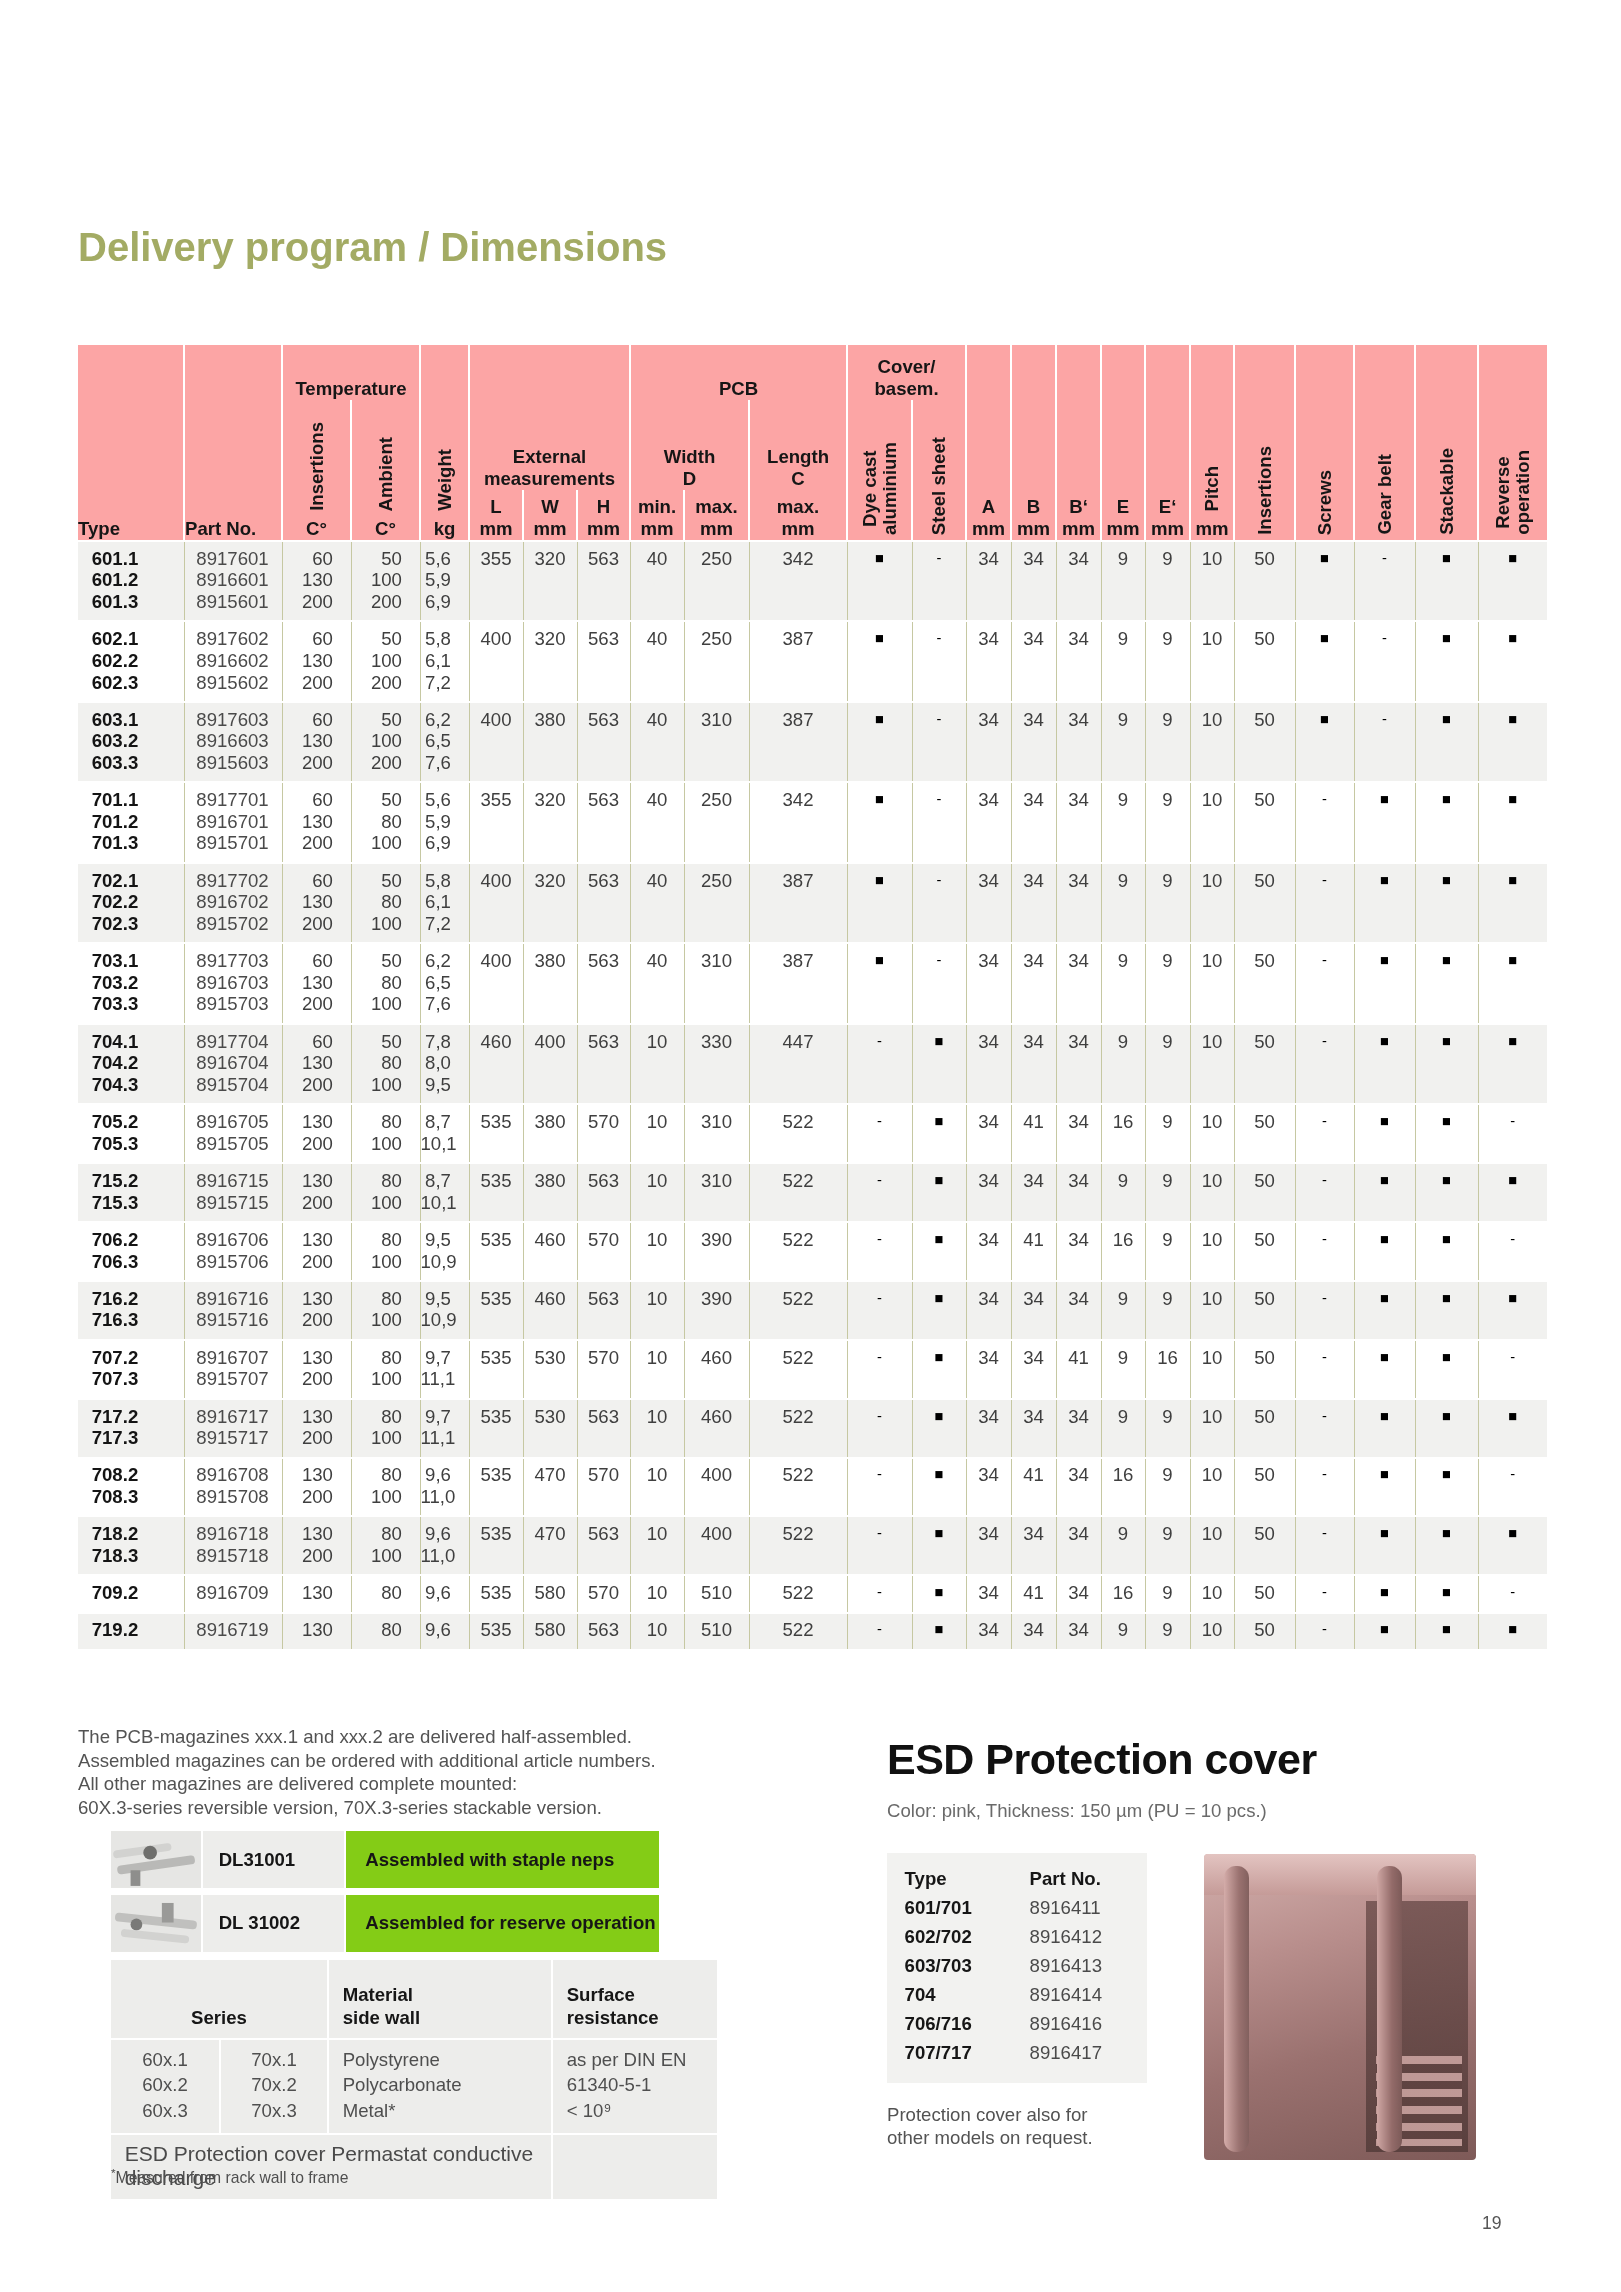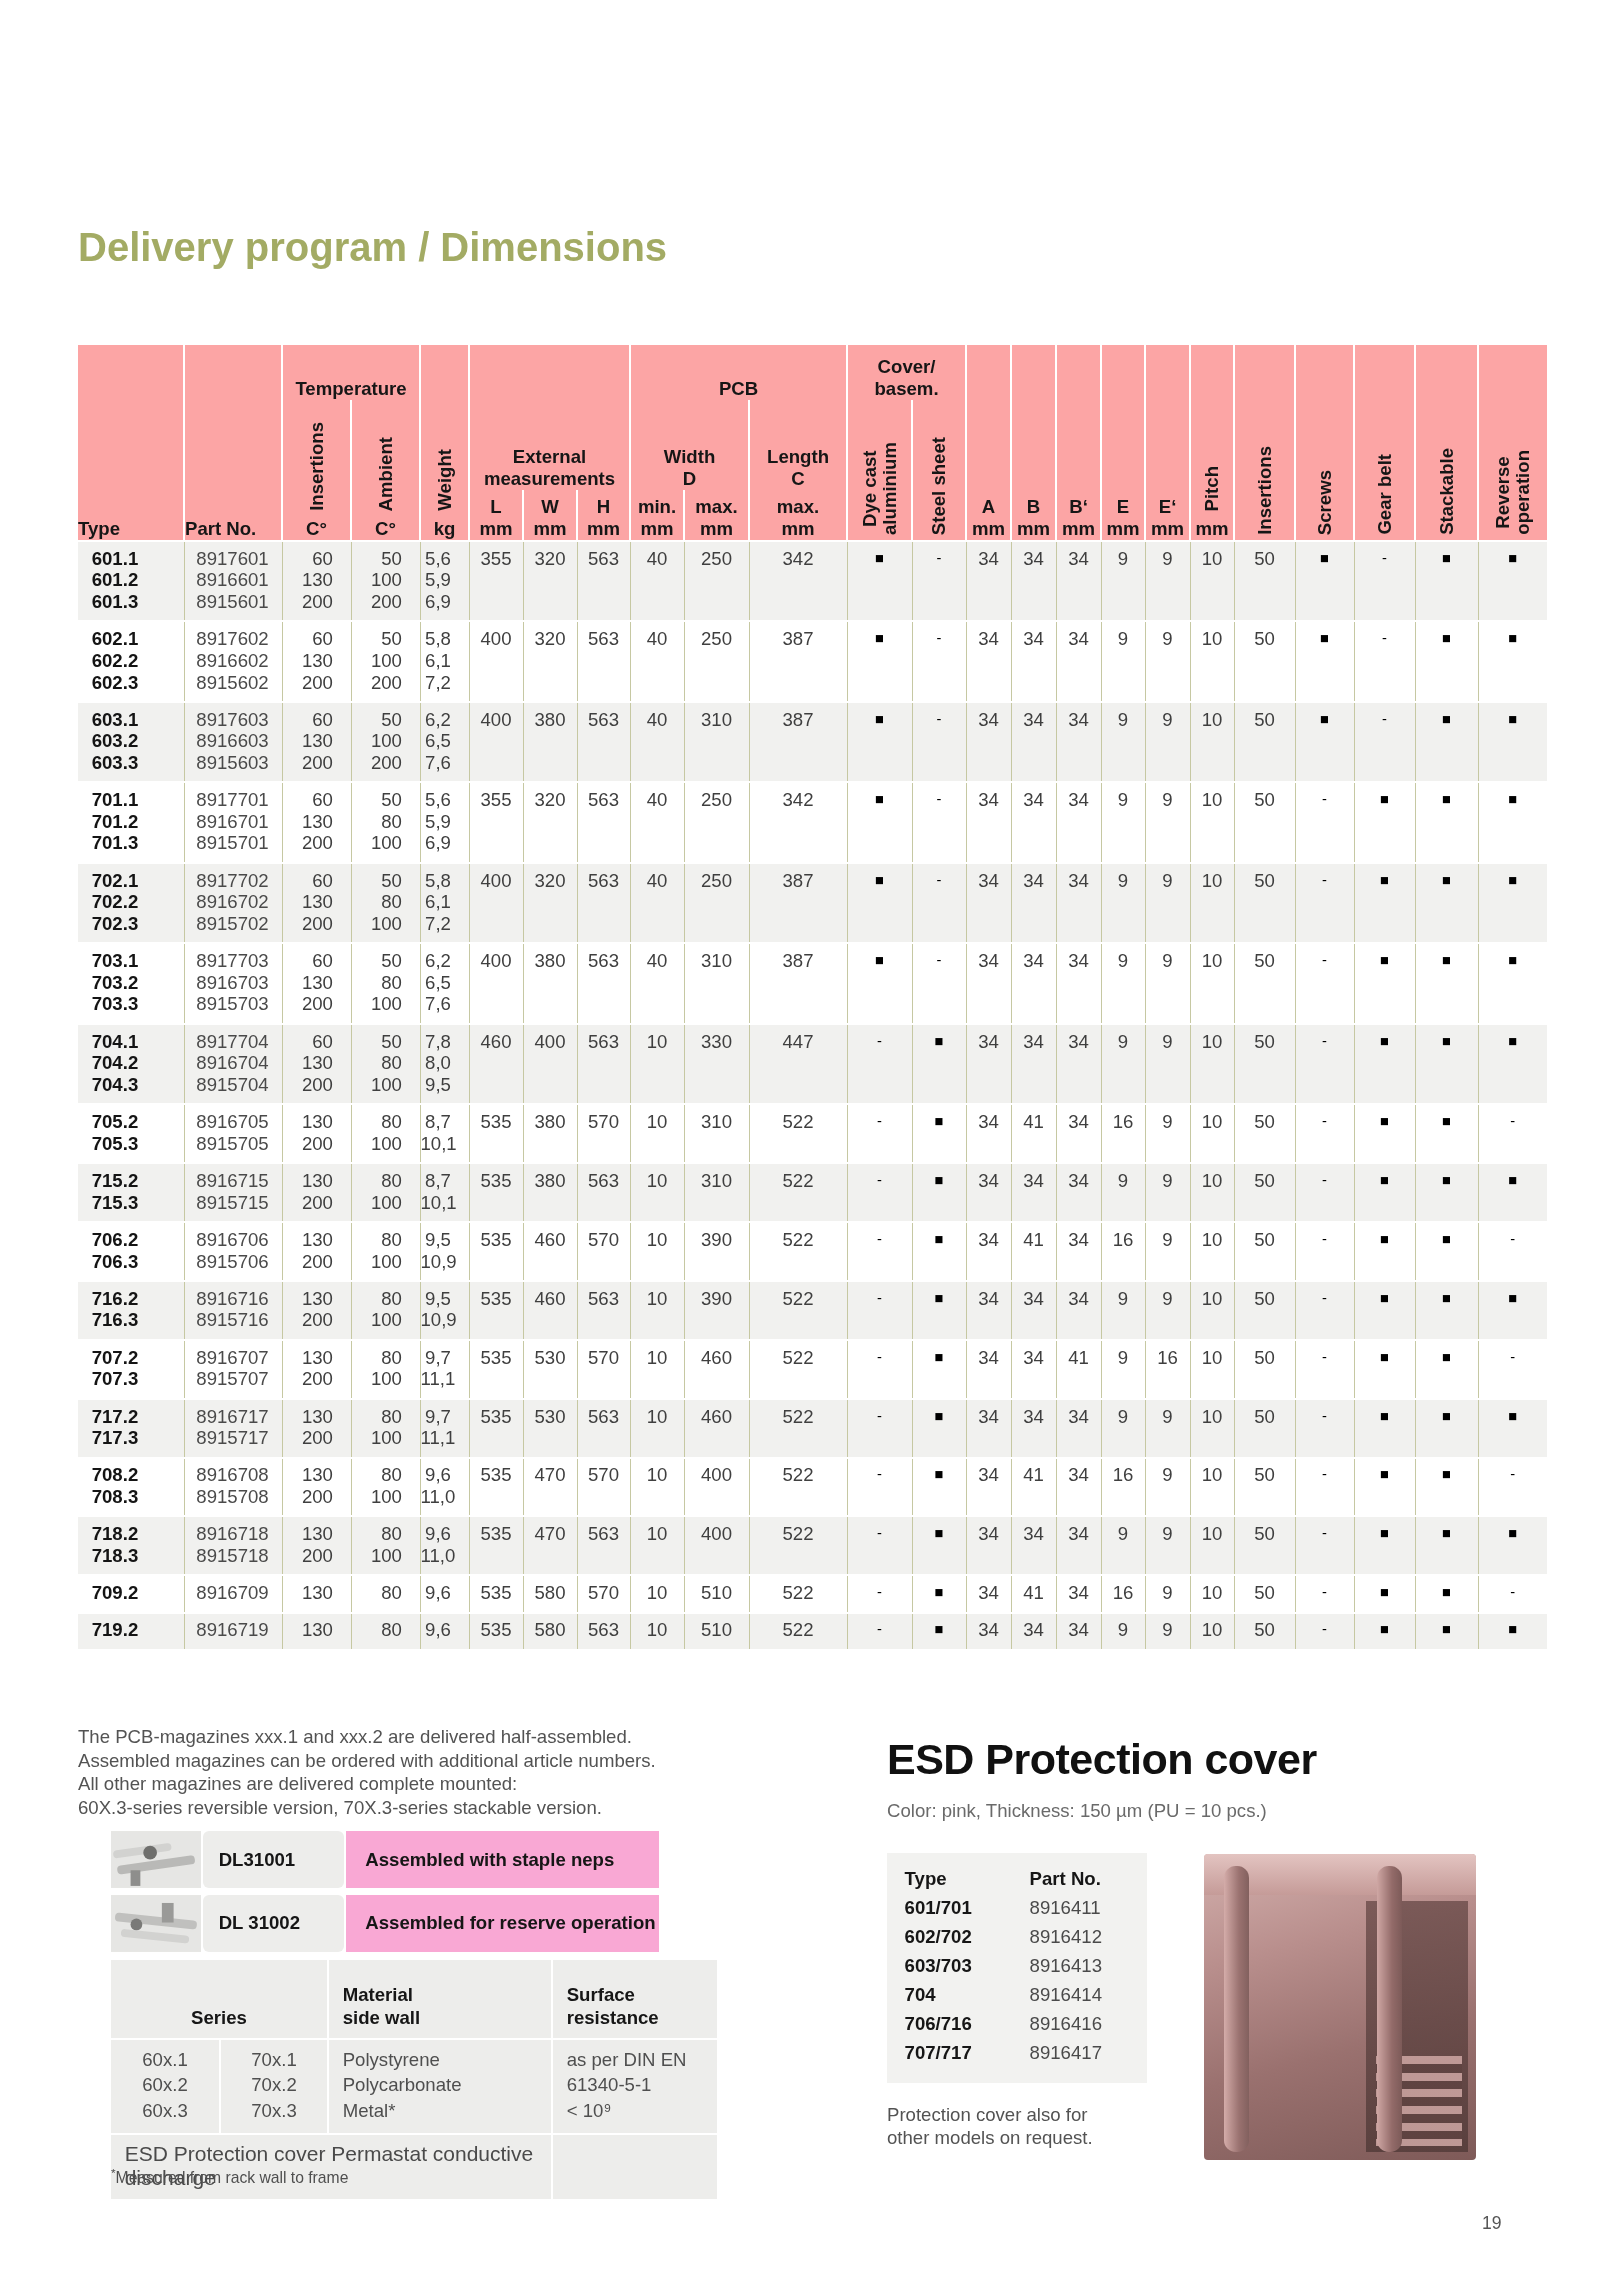--- a/index.html
+++ b/index.html
@@ -49,22 +49,22 @@
   .dtable td.c-sq { font-size:14.7px; color:#000; }
   .dtable tr.shade td { background:#f1f1ef; }
 
   
   .notes { position:absolute; left:78px; top:1725px; font-size:18.6px; line-height:23.5px; color:#535353; }
 
   
   .dl-table { position:absolute; left:111px; top:1831px; display:flex; flex-direction:column; gap:6.9px; }
   .dl-row { display:flex; gap:2px; height:57px; }
   .dl-thumb { width:90px; background:#e9e9e7; display:flex; align-items:center; justify-content:center; overflow:hidden; }
-  .dl-code { width:125px; background:#ededeb; display:flex; align-items:center; padding-left:15.7px; font-weight:bold; font-size:18.6px; color:#161616;border-radius:6px; }
-  .dl-desc { width:294px; background:#f9a8d4; display:flex; align-items:center; padding-left:19.6px; font-weight:bold; font-size:18.6px; color:#161616; }
+  .dl-code { width:125px; background:#ededeb; display:flex; align-items:center; padding-left:15.7px; font-weight:bold; font-size:18.6px; color:#161616; }
+  .dl-desc { width:294px; background:#84cc16; display:flex; align-items:center; padding-left:19.6px; font-weight:bold; font-size:18.6px; color:#161616; }
 
   
   .series-table { position:absolute; left:111px; top:1960px; display:grid; grid-template-columns:108px 106px 222px 164px; gap:2px; }
   .series-table > div { background:#ededeb; }
   .st-h { height:69px; display:flex; align-items:flex-end; font-weight:bold; font-size:18.6px; line-height:22.5px; padding-bottom:8.8px; color:#161616; }
   .st-h.st-series { grid-column:1 / 3; justify-content:center; }
   .st-h.st-left { padding-left:13.7px; }
   .st-c { font-size:18.6px; line-height:25.5px; color:#4f4f4f; padding:6.9px 0 9.8px; }
   .st-center { text-align:center; }
   .st-left-c { padding-left:13.7px; }

